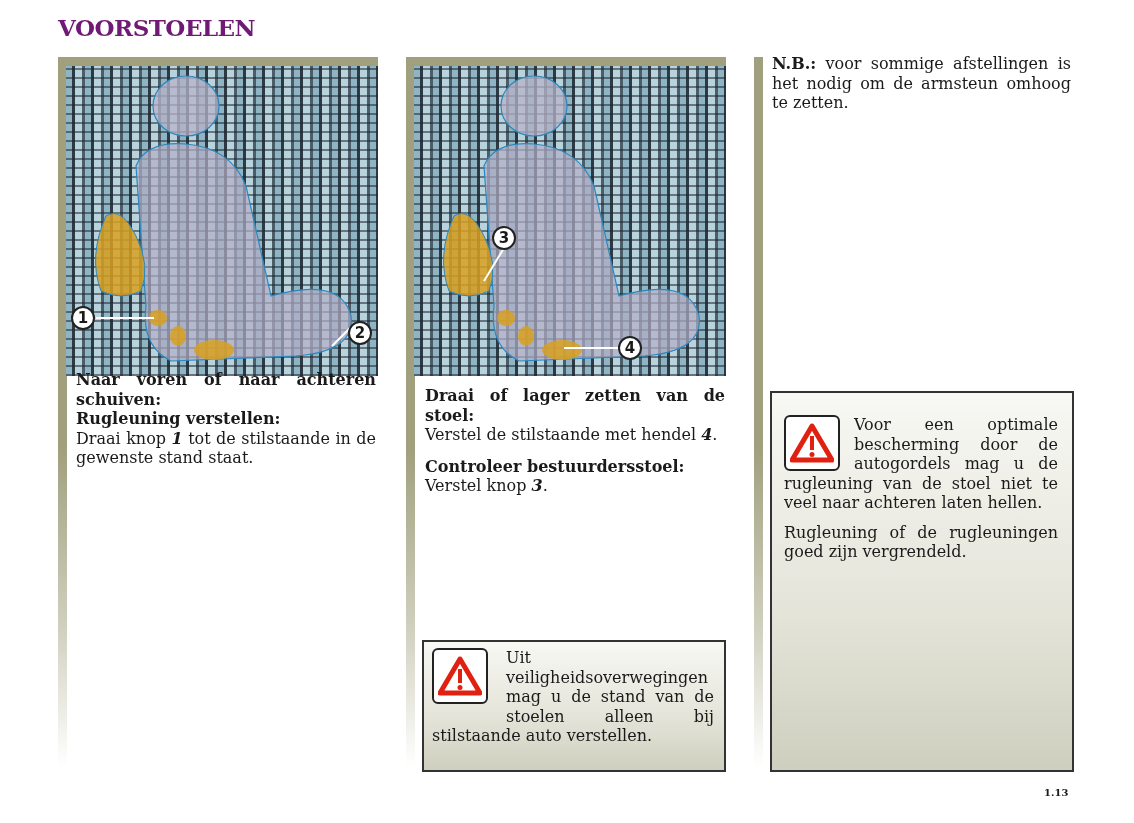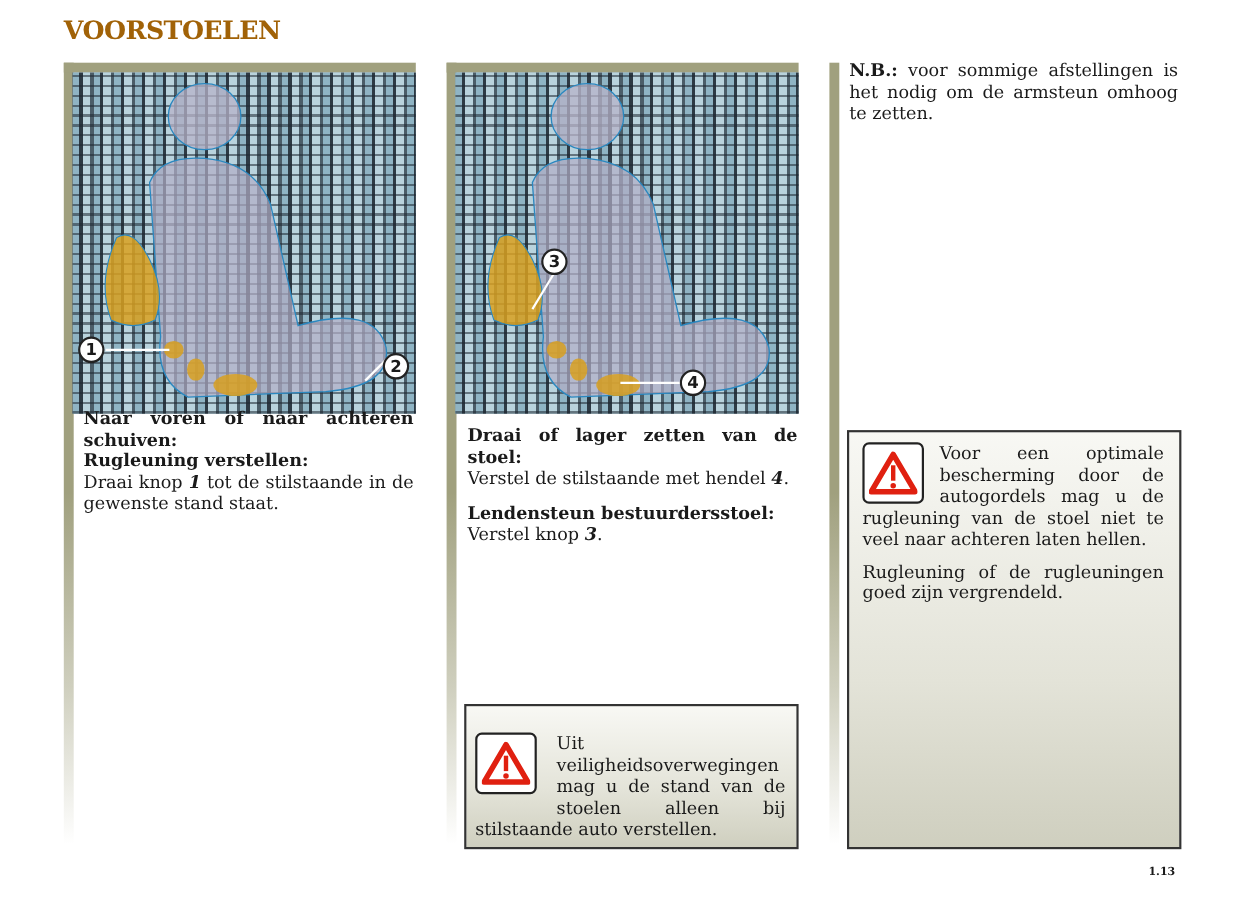--- a/index.html
+++ b/index.html
@@ -1,19 +1,19 @@
 <!DOCTYPE html>
 <html><head>
 <meta charset="utf-8">
 <style>
   html, body { margin:0; padding:0; background:#ffffff; }
   body { width:1134px; height:823px; position:relative; overflow:hidden;
          font-family:"DejaVu Serif", "Liberation Serif", serif; color:#1a1a1a; }
   .title { position:absolute; left:58px; top:14px; font-family:"DejaVu Serif", serif;
-           font-weight:bold; font-size:23px; letter-spacing:-0.5px; color:#a16207; }
+           font-weight:bold; font-size:23px; letter-spacing:-0.5px; color:#701a75; }
   .sidebar { position:absolute; top:57px; width:9px;
              background:linear-gradient(to bottom,#a0a07e 0%,#a0a07e 55%,#cfcfbe 80%,#ffffff 100%); }
   .photo-frame { position:absolute; background:#a0a07e; }
   .photo { position:absolute; overflow:hidden;
            background:
             repeating-linear-gradient(0deg, rgba(30,40,50,0.55) 0 2px, transparent 2px 9px),
             repeating-linear-gradient(90deg, #8fb4c4 0 6px, #2d3a44 6px 9px, #b9d3dd 9px 16px, #4b5d68 16px 19px),
             #7c9aa8; }
   .photo svg { position:absolute; left:0; top:0; }
   .txt { position:absolute; font-size:16px; line-height:19.5px; text-align:justify; }
@@ -69,41 +69,41 @@
     <line x1="90" y1="182" x2="70" y2="215" stroke="#fff" stroke-width="2"></line>
     <line x1="150" y1="282" x2="206" y2="282" stroke="#fff" stroke-width="2"></line>
   </svg>
   <div style="position:absolute;left:78px;top:160px;width:24px;height:24px;border-radius:50%;background:#fff;border:2px solid #222;box-sizing:border-box;font:bold 15px 'DejaVu Sans',sans-serif;text-align:center;line-height:20px;">3</div>
   <div style="position:absolute;left:204px;top:270px;width:24px;height:24px;border-radius:50%;background:#fff;border:2px solid #222;box-sizing:border-box;font:bold 15px 'DejaVu Sans',sans-serif;text-align:center;line-height:20px;">4</div>
 </div>
 
 <div class="txt" style="left:425px;top:386px;width:300px;">
   <h3>Draai of lager zetten van de stoel:</h3>
   <p><span>Verstel de stilstaande met hendel </span><b><i>4</i></b><span>.</span></p>
-  <h3>Lendensteun bestuurdersstoel:</h3>
+  <h3>Controleer bestuurdersstoel:</h3>
   <p><span>Verstel knop </span><b><i>3</i></b><span>.</span></p>
 </div>
 
-<div class="warn" style="left:422px;top:640px;width:304px;height:132px;padding:24px 10px 6px 8px;">
+<div class="warn" style="left:422px;top:640px;width:304px;height:132px;padding:6px 10px 6px 8px;">
   <div class="warn-icon" style="width:56px;height:56px;margin-right:18px;">
     <svg width="44" height="40" viewBox="0 0 44 40">
         <path d="M22 3 L42 37 L2 37 Z" fill="#fff" stroke="#e02010" stroke-width="5" stroke-linejoin="round"></path>
         <rect x="20" y="13" width="4" height="14" fill="#e02010"></rect>
         <circle cx="22" cy="31.5" r="2.5" fill="#e02010"></circle>
       </svg>
   </div>
   <div>Uit veiligheidsoverwegingen mag u de stand van de stoelen alleen bij stilstaande auto verstellen.</div>
 </div>
 
 <div class="sidebar" style="left:754px;height:710px;"></div>
 <div class="txt" style="left:772px;top:54px;width:299px;">
   <p><b>N.B.:</b><span> voor sommige afstellingen is het nodig om de armsteun omhoog te zetten.</span></p>
 </div>
 
-<div class="warn" style="left:770px;top:391px;width:304px;height:381px;padding:9px 14px 6px 12px;">
+<div class="warn" style="left:770px;top:391px;width:304px;height:381px;padding:22px 14px 6px 12px;">
   <div class="warn-icon" style="width:56px;height:56px;margin-right:14px;margin-bottom:2px;">
     <svg width="44" height="40" viewBox="0 0 44 40">
         <path d="M22 3 L42 37 L2 37 Z" fill="#fff" stroke="#e02010" stroke-width="5" stroke-linejoin="round"></path>
         <rect x="20" y="13" width="4" height="14" fill="#e02010"></rect>
         <circle cx="22" cy="31.5" r="2.5" fill="#e02010"></circle>
       </svg>
   </div>
   <p>Voor een optimale bescherming door de autogordels mag u de rugleuning van de stoel niet te veel naar achteren laten hellen.</p>
   <p>Rugleuning of de rugleuningen goed zijn vergrendeld.</p>
 </div>

